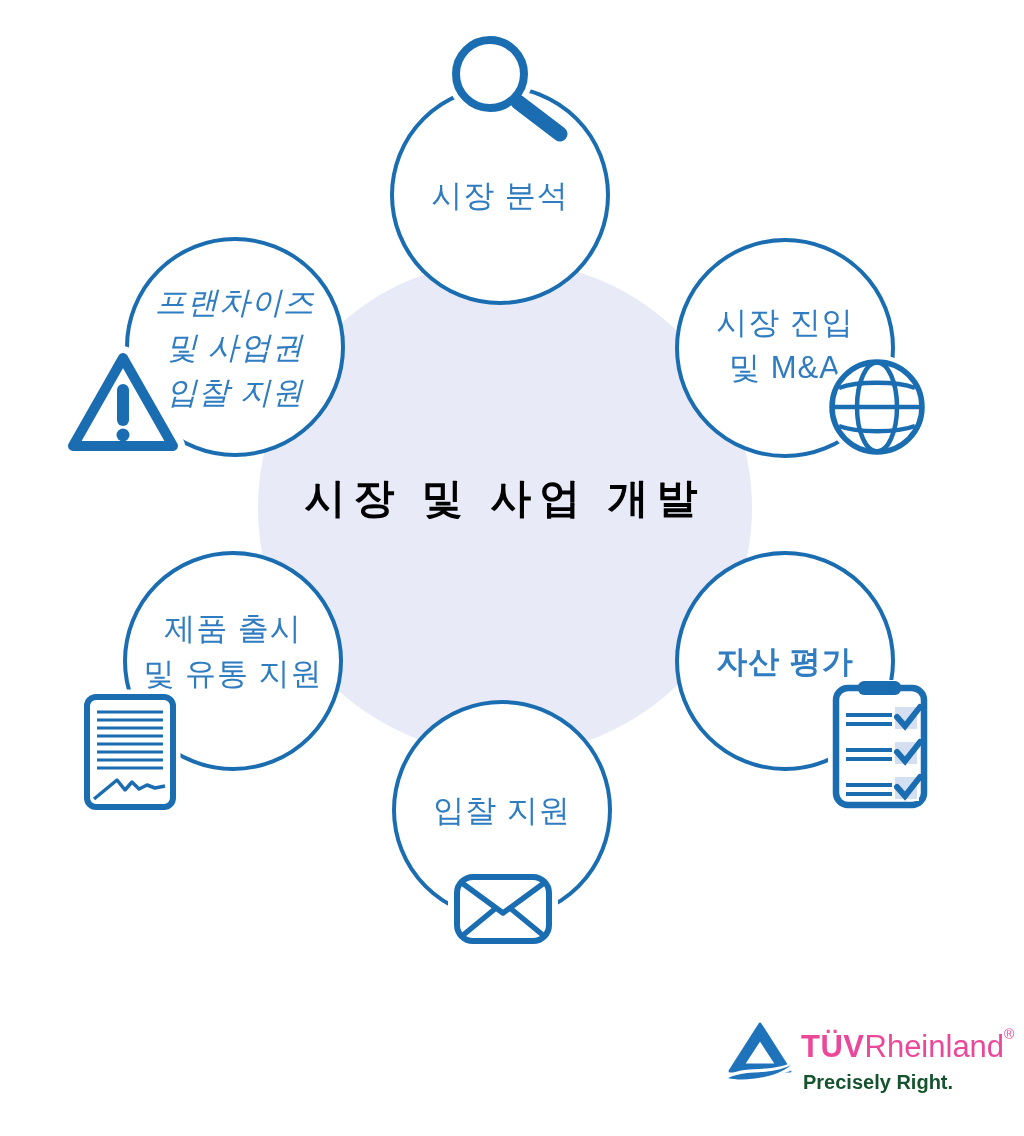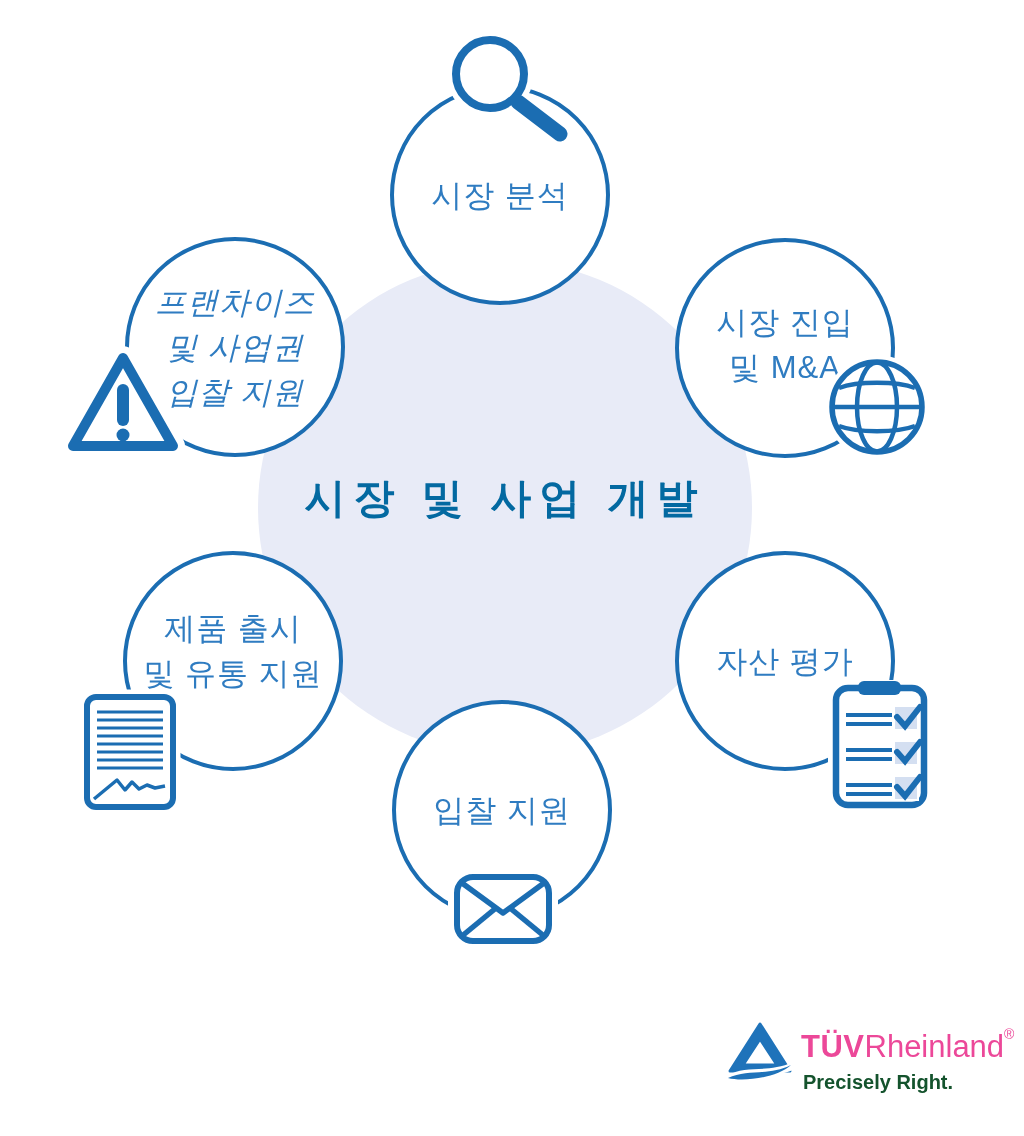--- a/index.html
+++ b/index.html
@@ -6,37 +6,37 @@
   .canvas{
     position:relative;width:1024px;height:1136px;background:#ffffff;
     font-family:"Liberation Sans", sans-serif;overflow:hidden;
   }
   .center-bg{
     position:absolute;left:258px;top:261px;width:494px;height:494px;
     border-radius:50%;background:#E8EBF7;
   }
   .diagram-title{
     position:absolute;left:0;top:471px;width:1010px;text-align:center;
-    color:#0369a1;font-size:41px;font-weight:bold;letter-spacing:8px;
+    color:#000000;font-size:41px;font-weight:bold;letter-spacing:8px;
   }
   .node{
     position:absolute;width:220px;height:220px;border-radius:50%;
     background:#ffffff;border:4px solid #1B6DB2;box-sizing:border-box;
     display:flex;align-items:center;justify-content:center;
   }
   .node-label{
     text-align:center;color:#2F7CC1;font-size:31px;line-height:45px;
     letter-spacing:1px;white-space:nowrap;
   }
   .node-label span{display:block;}
   .n-top{left:390px;top:85px;}
   .n-top .node-label{}
   .n-topright{left:675px;top:238px;}
   .n-topright .node-label{margin-top:-6px;}
-  .n-botright{left:675px;top:551px;}
+  .n-botright{left:675px;top:551px;font-weight:bold;}
   .n-bottom{left:392px;top:700px;}
   .n-botleft{left:123px;top:551px;align-items:center;}
   .n-botleft .node-label{margin-top:-20px;}
   .n-topleft{left:125px;top:237px;font-style:italic;}
   .icon{position:absolute;}
   .logo{position:absolute;left:727px;top:1014px;width:290px;height:90px;}
   .logo-tri{position:absolute;left:0;top:6px;}
   .logo-text{position:absolute;left:74px;top:12px;color:#ec4899;font-size:31px;white-space:nowrap;}
   .logo-text .tuv{font-weight:bold;letter-spacing:0.5px;}
   .logo-text .reg{font-size:14px;vertical-align:18px;}

